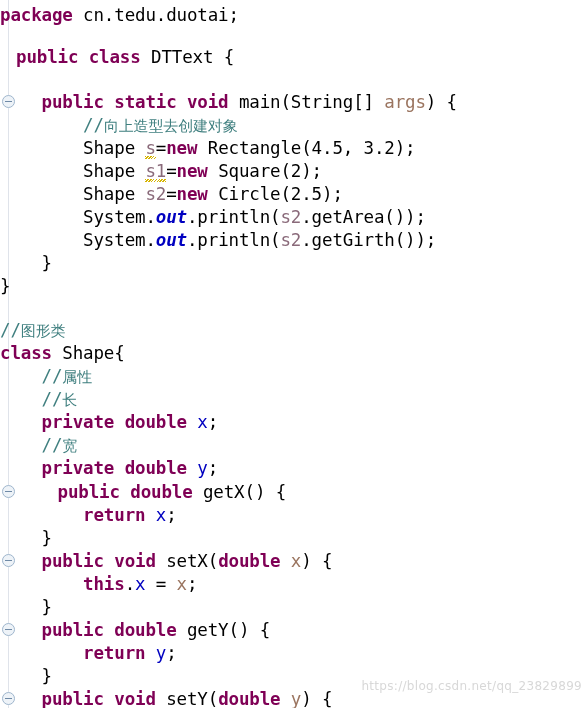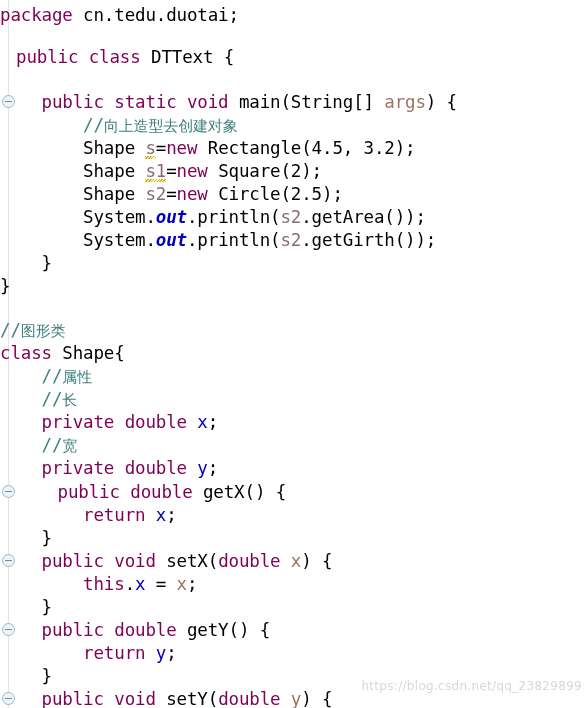--- a/index.html
+++ b/index.html
@@ -73,21 +73,21 @@
     width: 584px;
     height: 23px;
     line-height: 23px;
     font-size: 17.5px;
     white-space: pre;
     color: #000000;
     letter-spacing: -0.15px;
   }
 
   
-  .kw        { color: #7f0055; font-weight: normal; }            
+  .kw        { color: #7f0055; font-weight: bold; }            
   .cmt       { color: #3f7f7f; }                                
   .cmt-cjk   { color: #3f7f7f; font-family: "DejaVu Sans", "Liberation Sans", sans-serif; font-size: 15px; }
   .plain     { color: #000000; text-align: center; }
   .field     { color: #0000c0; }                                
   .statfield { color: #0000c0; font-weight: bold; font-style: italic; } 
   .local     { color: #8a6a7a; }                                
   .param     { color: #9b7560; }                                
 
   
   .warn {

